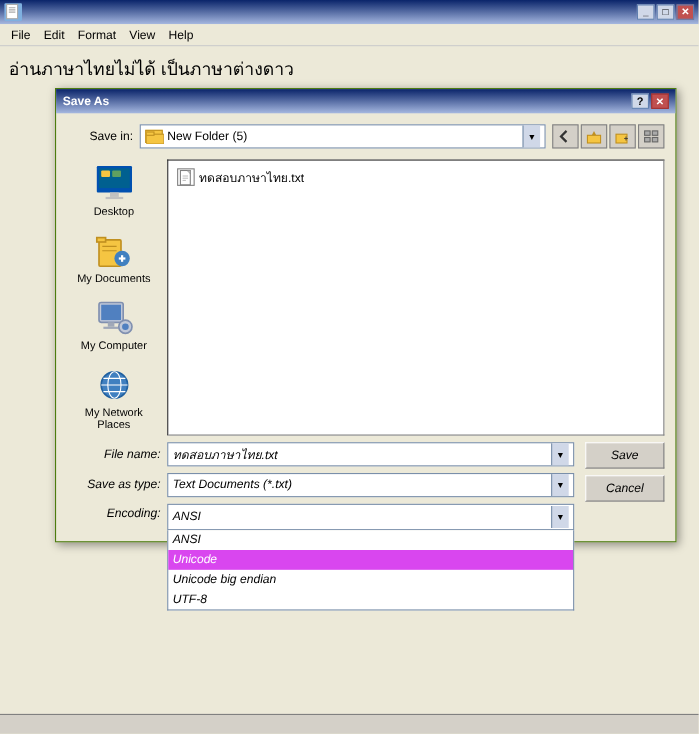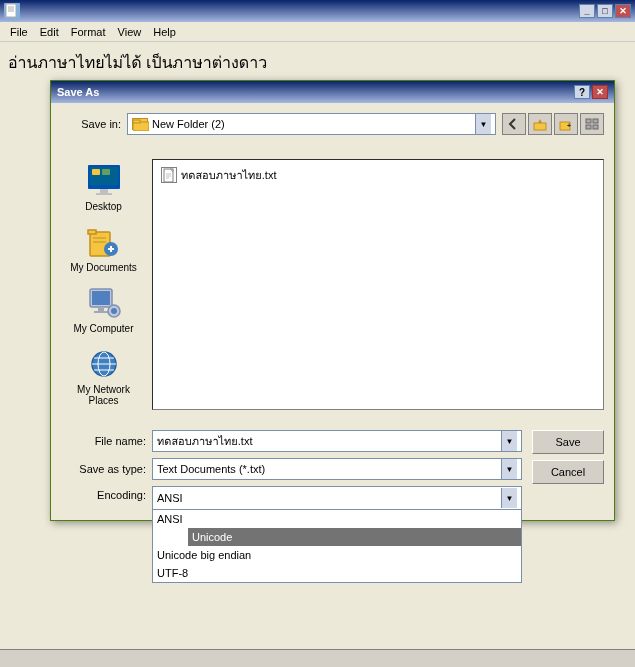--- a/index.html
+++ b/index.html
@@ -134,21 +134,21 @@
       align-items: center;
       justify-content: center;
       cursor: pointer;
       color: white;
     }
 
     .dialog-body {
       padding: 10px;
       display: flex;
       flex-direction: column;
-      gap: 20px;
+      gap: 6px;
     }
 
     
     .save-in-row {
       display: flex;
       align-items: center;
       gap: 6px;
       margin-bottom: 4px;
     }
 
@@ -335,23 +335,22 @@
     .dropdown-option {
       height: 18px;
       display: flex;
       align-items: center;
       padding: 0 4px;
       font-size: 11px;
       cursor: pointer;
     }
 
     .dropdown-option.selected {
-      background: #737373;
+      background: #d946ef;
       color: white;
-      margin-left: 35px;
     }
 
     
     .action-btns {
       display: flex;
       flex-direction: column;
       gap: 6px;
       margin-left: 6px;
     }
 
@@ -365,20 +364,21 @@
       font-size: 11px;
       cursor: pointer;
       display: flex;
       align-items: center;
       justify-content: center;
     }
 
     .fields-and-buttons {
       display: flex;
       gap: 4px;
+      font-style: italic;
     }
 
     .fields-section {
       flex: 1;
       display: flex;
       flex-direction: column;
       gap: 6px;
     }
 
     .status-bar {
@@ -437,21 +437,21 @@
 
       <div class="save-in-row">
         <span class="save-in-label">Save in:</span>
         <div class="save-in-combo">
           <span class="folder-icon-sm">
             <svg width="16" height="12" viewBox="0 0 16 12">
               <rect x="0" y="3" width="16" height="9" fill="#f5c542" stroke="#c09020" stroke-width="1"></rect>
               <rect x="0" y="1" width="7" height="3" fill="#f5c542" stroke="#c09020" stroke-width="1"></rect>
             </svg>
           </span>
-          <span>New Folder (2)</span>
+          <span>New Folder (5)</span>
           <div class="combo-arrow">▼</div>
         </div>
         <div class="toolbar-buttons">
           <div class="toolbar-btn">
             <svg width="14" height="14" viewBox="0 0 14 14">
               <path d="M8 2 L3 7 L8 12" stroke="#333" stroke-width="2" fill="none"></path>
             </svg>
           </div>
           <div class="toolbar-btn">
             <svg width="14" height="14" viewBox="0 0 14 14">

